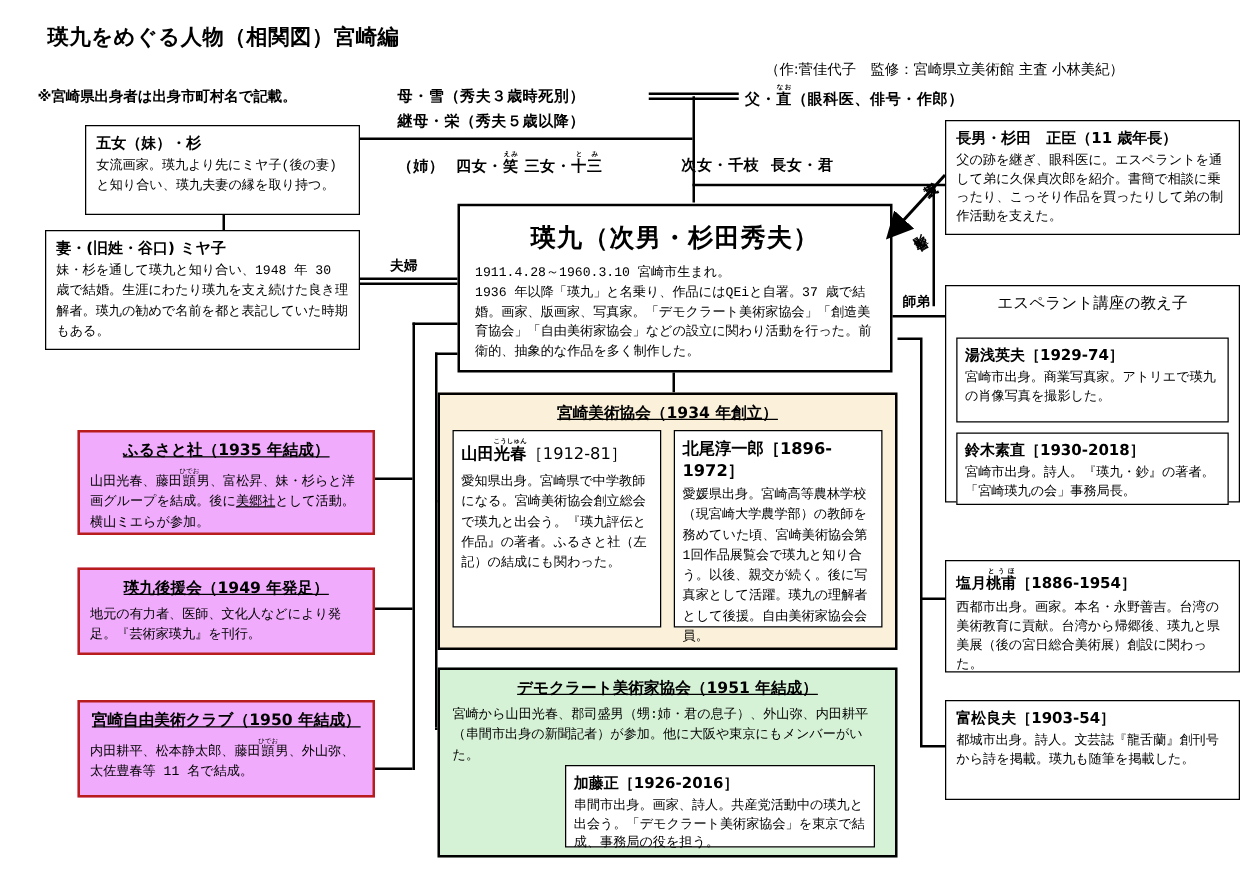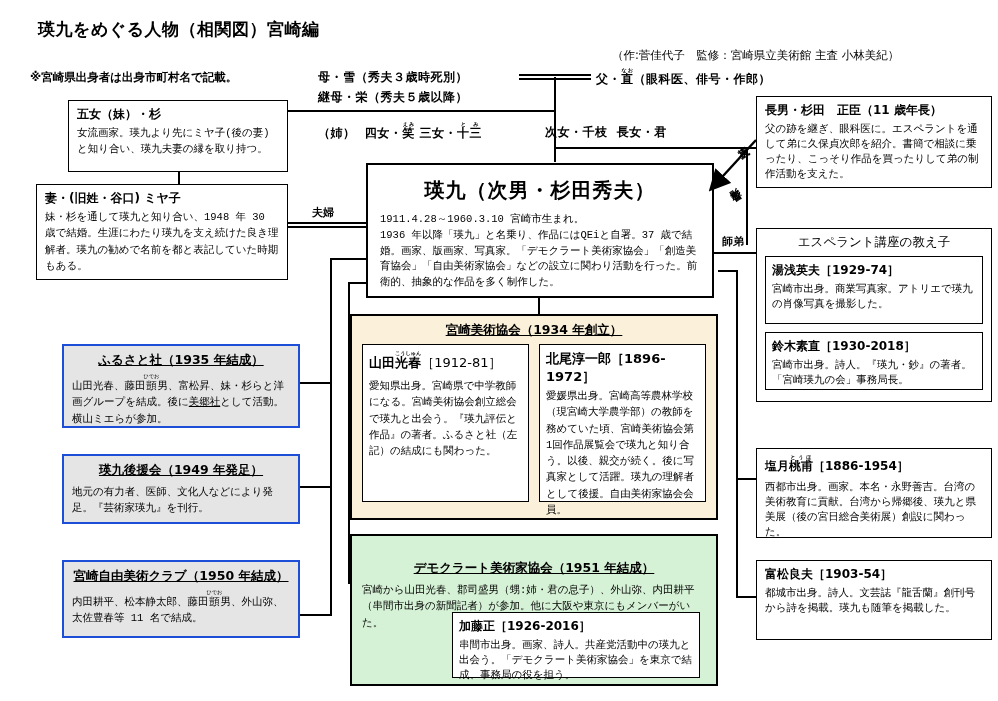--- a/index.html
+++ b/index.html
@@ -30,37 +30,37 @@
   ruby { ruby-position: over; }
   rt { font-size: 5.2px; line-height: 1; letter-spacing: 0; }
 
   
   .box {
     border: 1.6px solid #000;
     background: #fff;
     padding: 5px 7px 5px 8px;
   }
   .box-thick { border-width: 2.5px; }
-  .yellow { background: #e5e5e5; border: 2px solid #1d4ed8; }
+  .yellow { background: #f0abfc; border: 2px solid #b91c1c; }
   .cream  { background: #fbf0d9; border: 2px solid #000; }
   .green  { background: #d6f2d6; border: 2px solid #000; }
   .inner  { background: #ffffff; border: 1.5px solid #000; padding: 5px 6px; }
 
   .grp-title {
     text-align: center;
     font-weight: bold;
     font-size: 12.5px;
     text-decoration: underline;
     margin-bottom: 5px;
     display: block;
   }
   .grp-title-plain {
     text-align: center;
     font-size: 12.5px;
-    margin-bottom: 5px;
+    margin-bottom: 19px;
     display: block;
   }
   .u { text-decoration: underline; }
 
   
   .ln { background: #000; position: absolute; }
   .vline { width: 2px; }
   .hline { height: 2px; }
   .thin { width: 1.5px; }
   .hthin { height: 1.5px; }
@@ -171,21 +171,21 @@
       <span class="hd" style="font-size:13px;"><span>山田</span><ruby><span>光春</span><rt>こうしゅん</rt></ruby><span style="font-weight:normal;">［1912-81］</span></span>
       <span class="bd2" style="margin-top:6px;">愛知県出身。宮崎県で中学教師になる。宮崎美術協会創立総会で瑛九と出会う。『瑛九評伝と作品』の著者。ふるさと社（左記）の結成にも関わった。</span>
     </div>
     <div class="inner" style="width:168px; height:158px;">
       <span class="hd" style="font-size:13px;">北尾淳一郎［1896-1972］</span>
       <span class="bd2">愛媛県出身。宮崎高等農林学校（現宮崎大学農学部）の教師を務めていた頃、宮崎美術協会第1回作品展覧会で瑛九と知り合う。以後、親交が続く。後に写真家として活躍。瑛九の理解者として後援。自由美術家協会会員。</span>
     </div>
   </div>
 </div>
 
-<div class="abs green" style="left:350px; top:534px; width:368px; height:152px; padding:24px 10px;">
+<div class="abs green" style="left:350px; top:534px; width:368px; height:152px; padding:6px 10px;">
   <span class="grp-title">デモクラート美術家協会（1951 年結成）</span>
   <span class="bd2">宮崎から山田光春、郡司盛男（甥:姉・君の息子）、外山弥、内田耕平（串間市出身の新聞記者）が参加。他に大阪や東京にもメンバーがいた。</span>
   <div class="inner" style="position:absolute; left:100px; top:76px; width:248px; height:66px;">
     <span class="hd">加藤正［1926-2016］</span>
     <span class="bd">串間市出身。画家、詩人。共産党活動中の瑛九と出会う。「デモクラート美術家協会」を東京で結成、事務局の役を担う。</span>
   </div>
 </div>
 
 <div class="abs box" style="left:756px; top:96px; width:236px; height:92px;">
   <span class="hd">長男・杉田　正臣（11 歳年長）</span>

